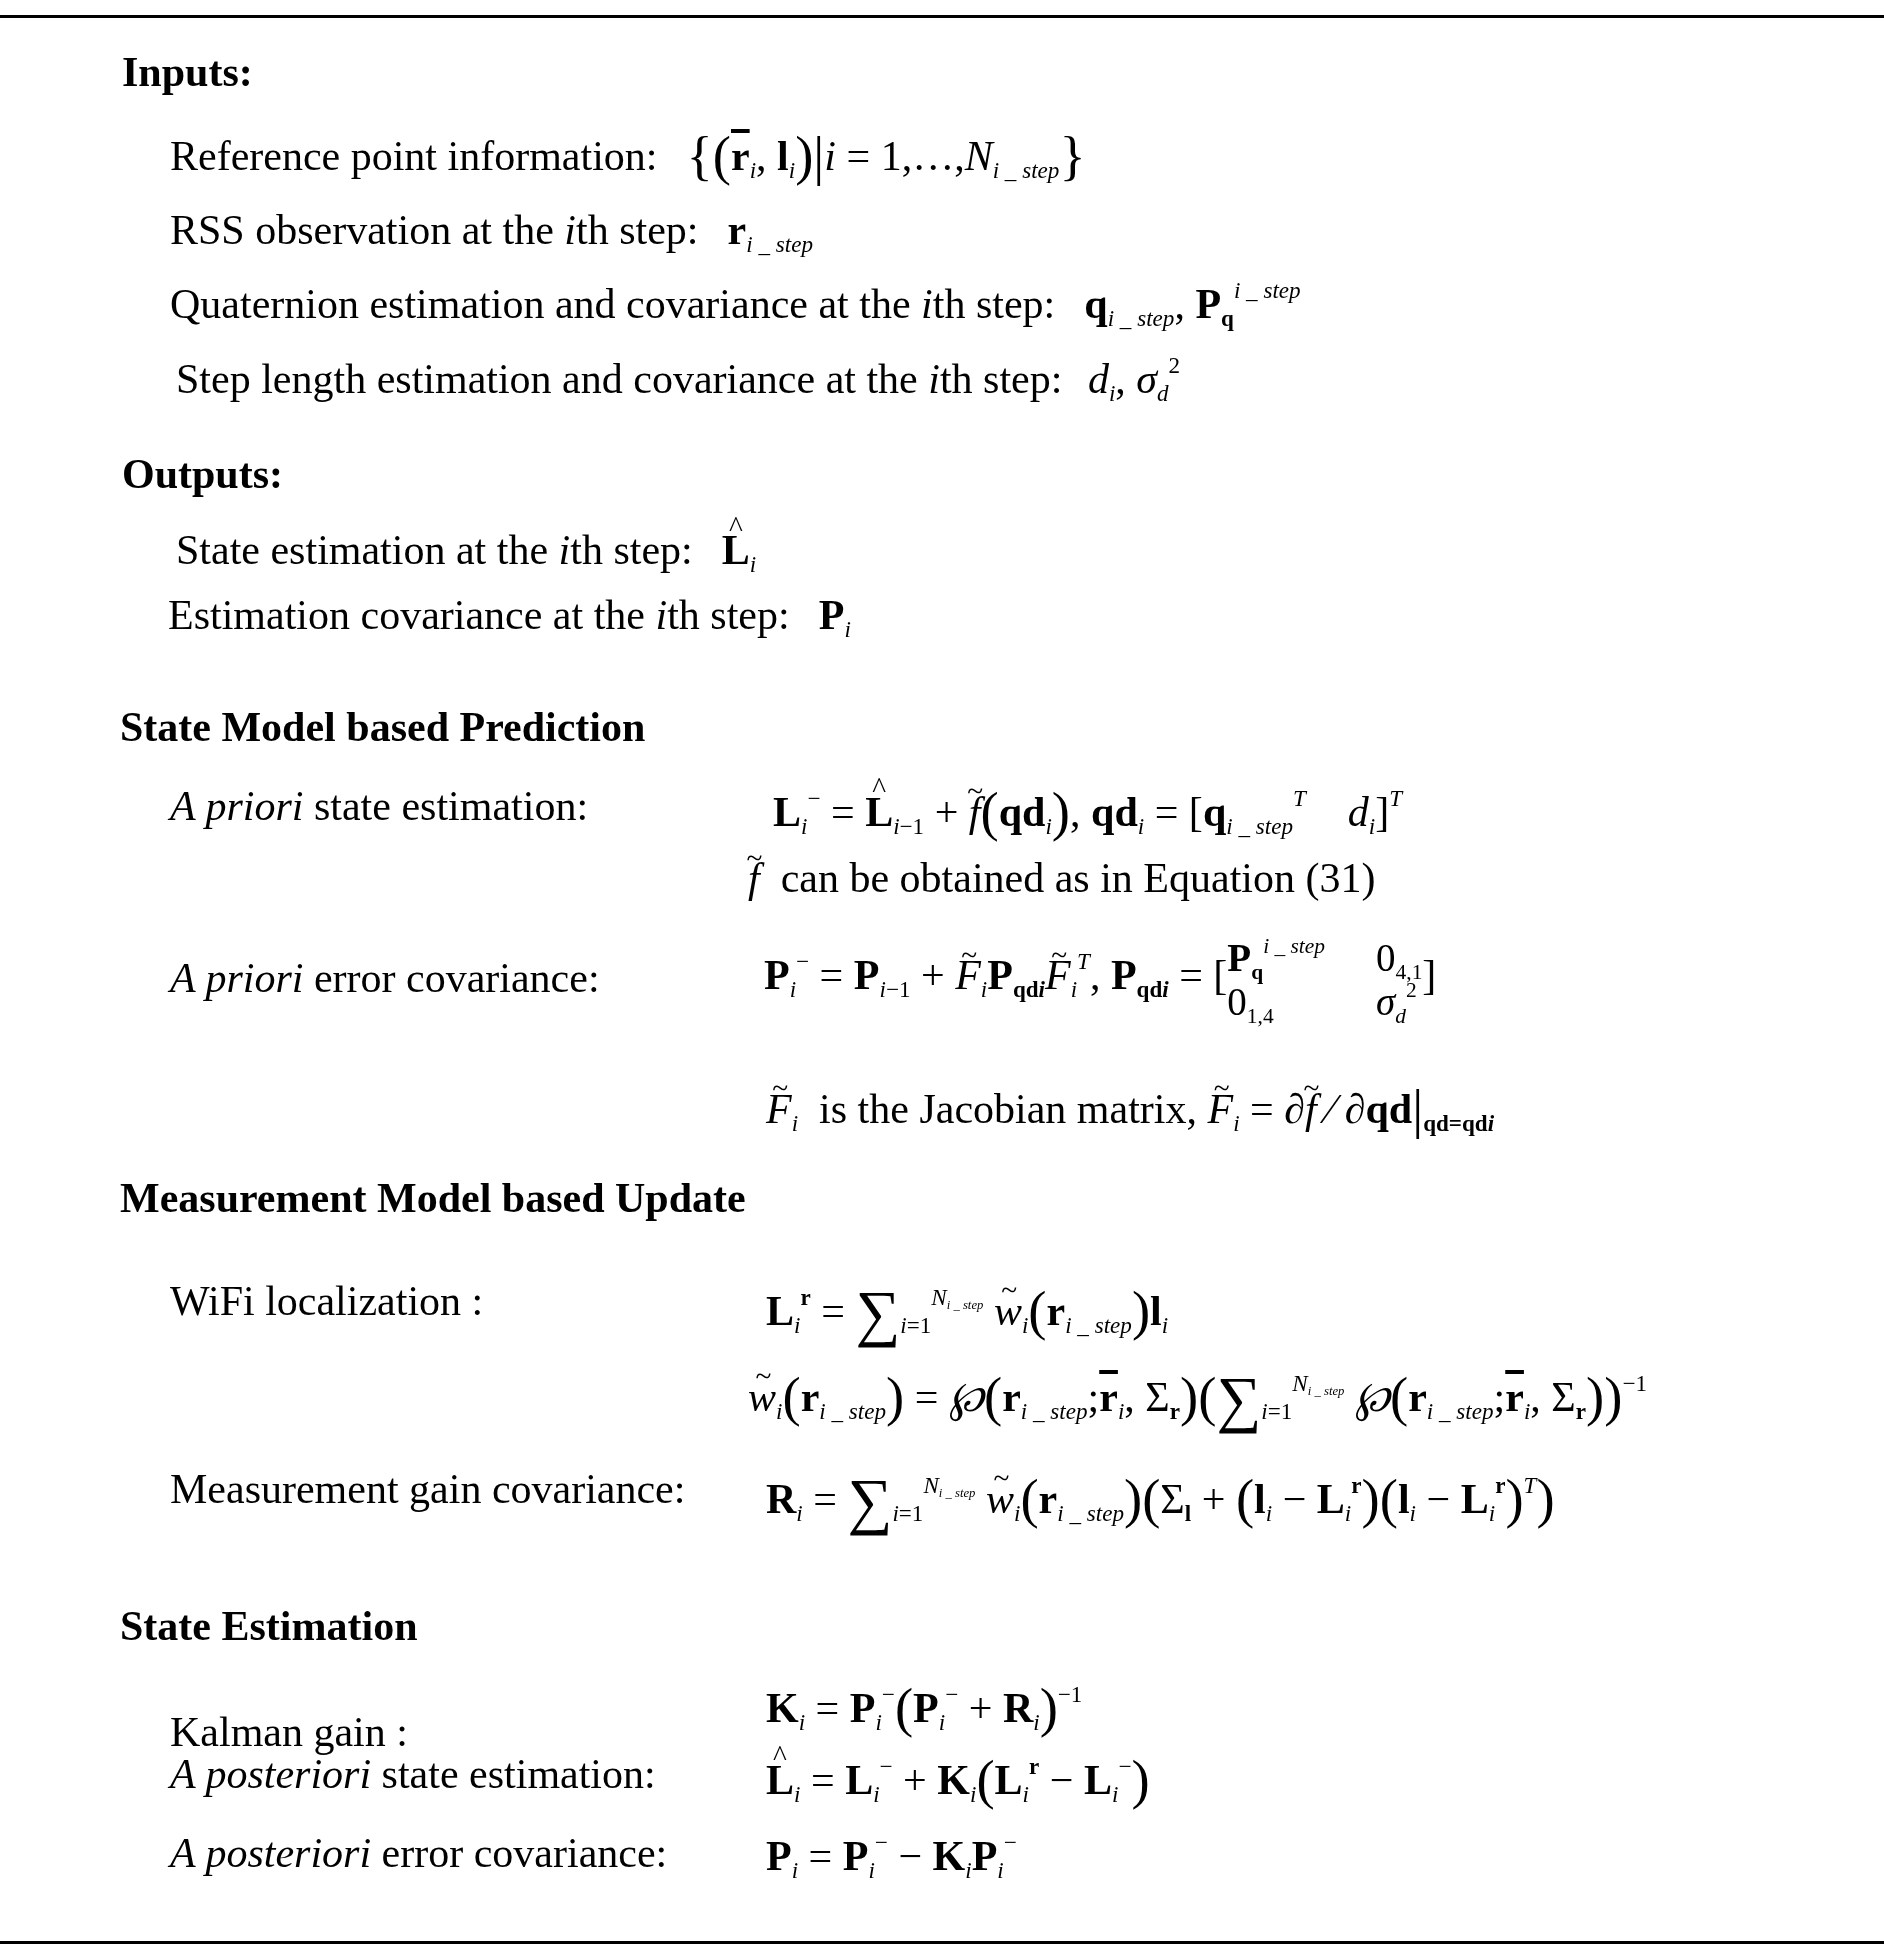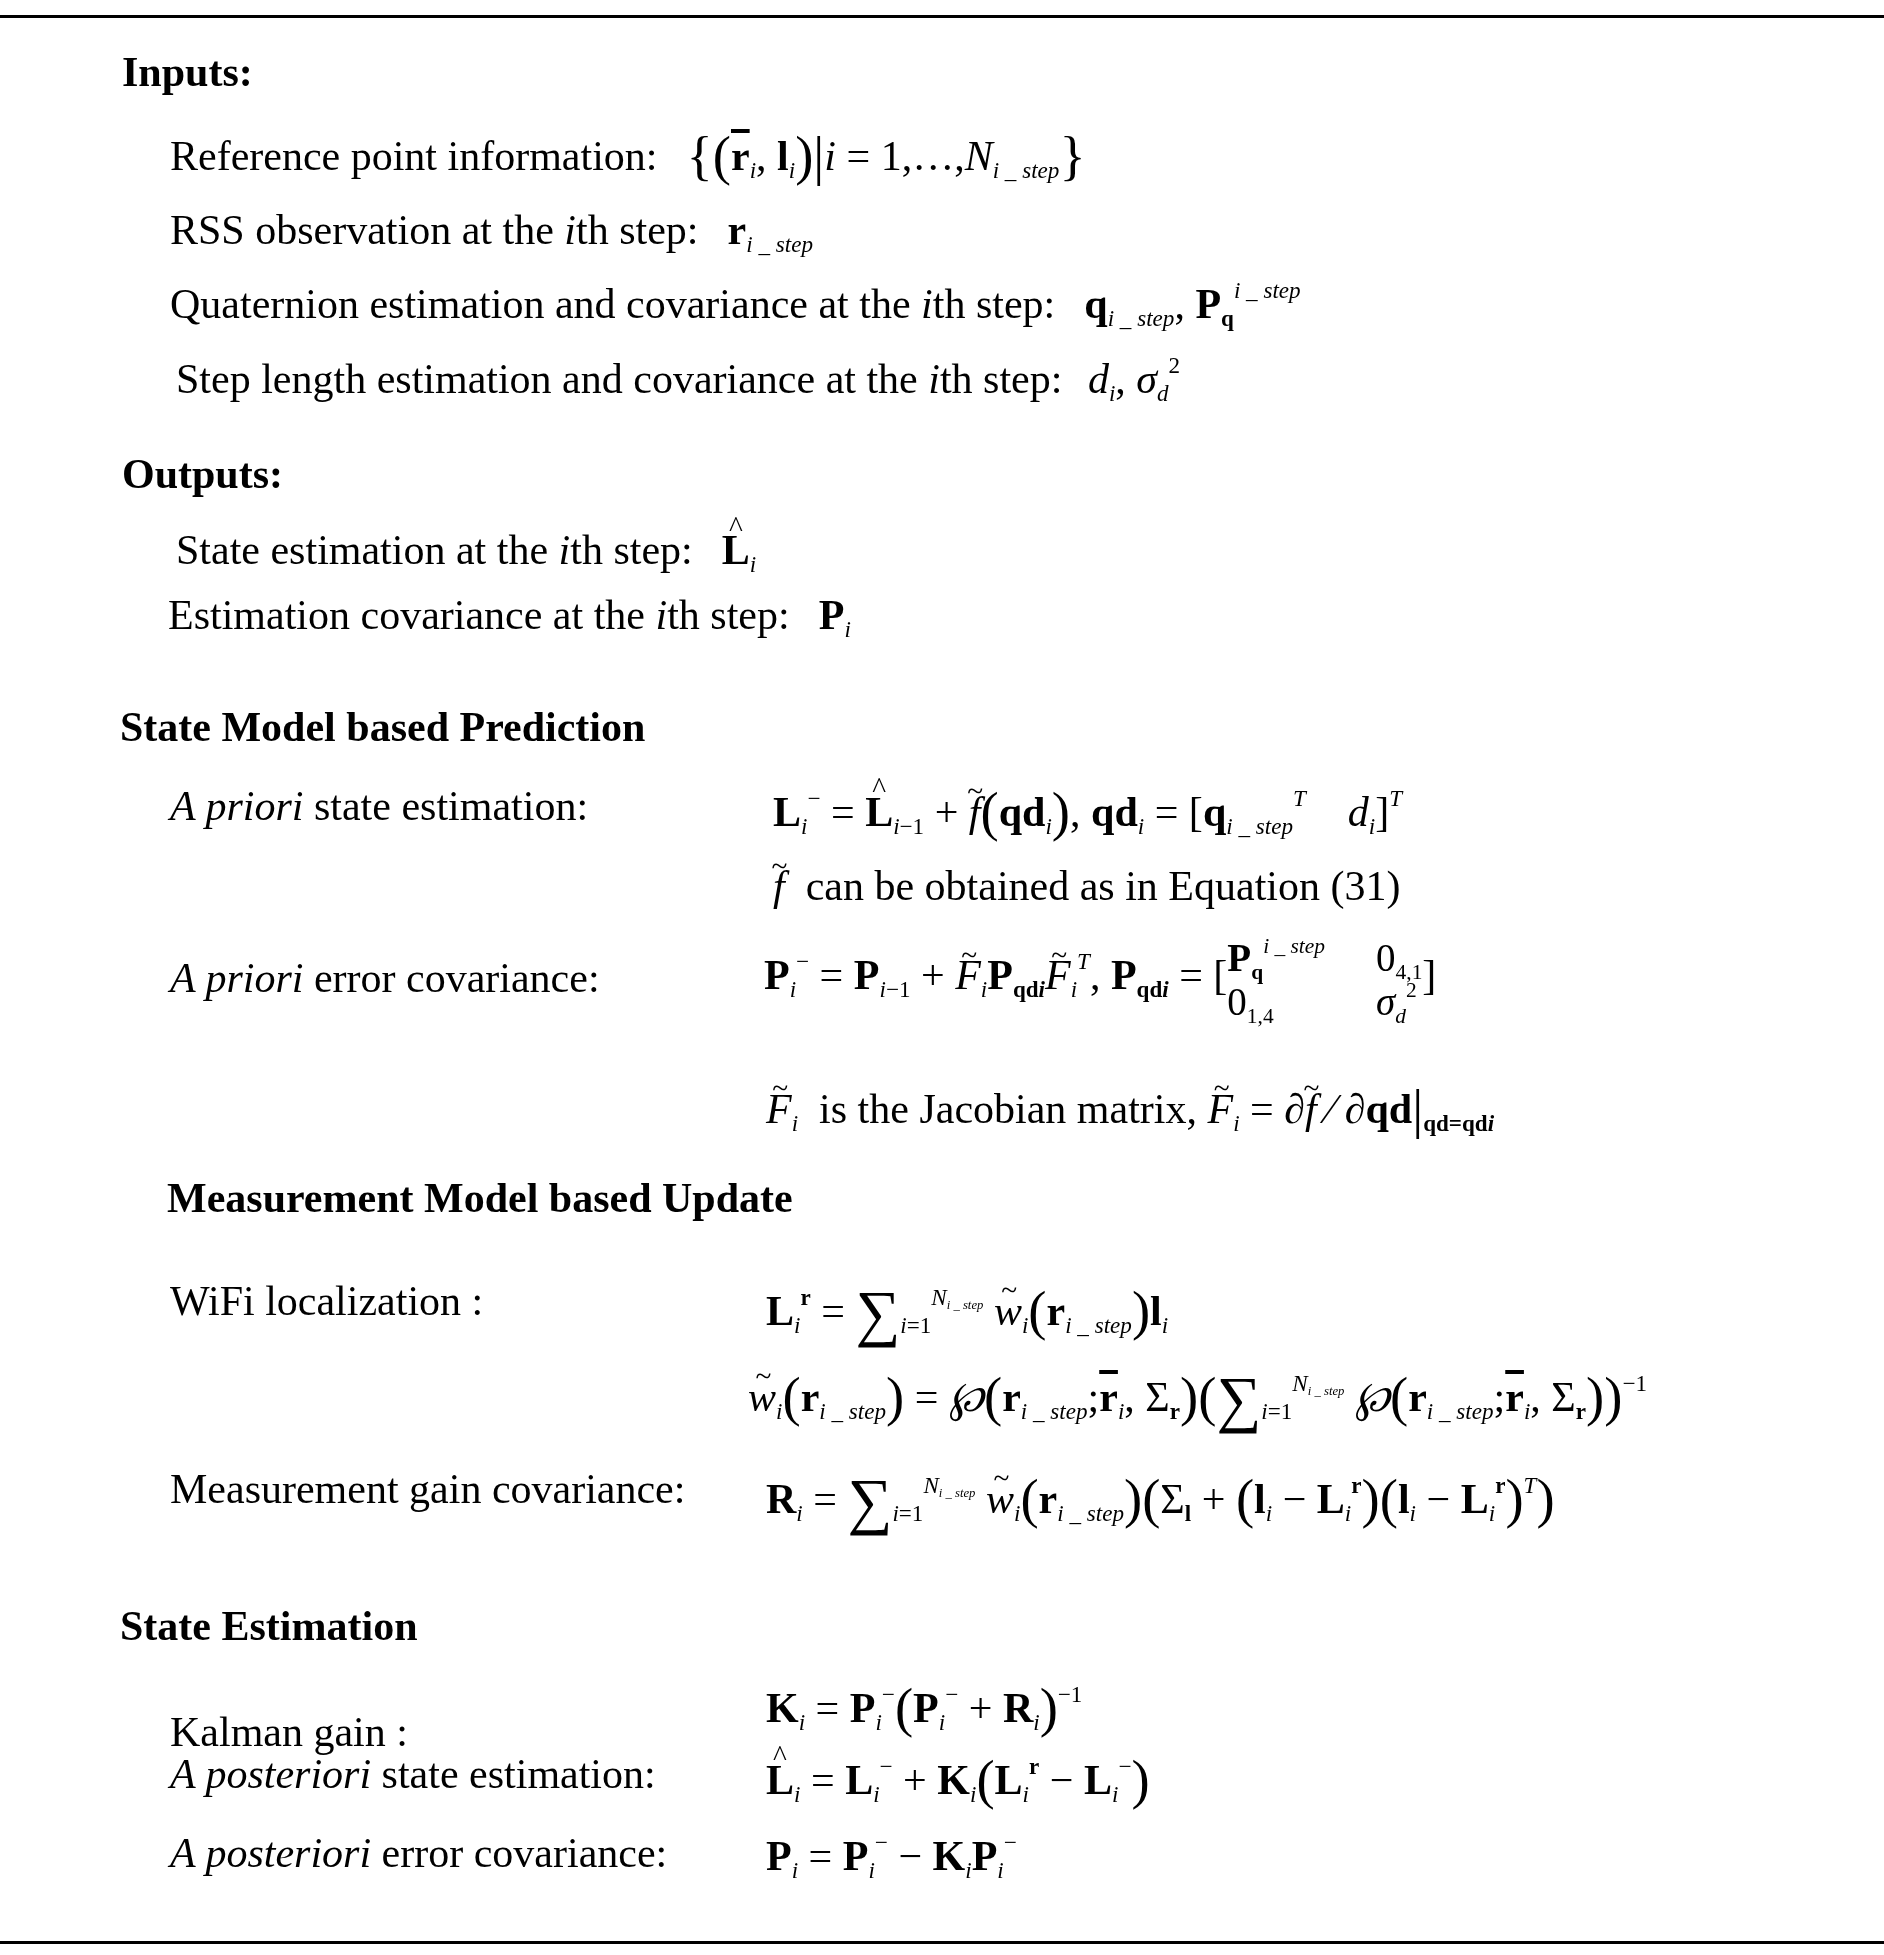--- a/index.html
+++ b/index.html
@@ -62,40 +62,40 @@
 </div>
 
 <div class="t h" style="left:120px; top:706px;">State Model based Prediction</div>
 
 <div class="t" style="left:170px; top:785px;">
   <span class="it">A priori</span><span> state estimation:</span>
 </div>
 <div class="t" style="left:773px; top:785px;">
   <span class="b">L</span><sub class="it">i</sub><sup>−</sup> = <span class="b hat">L</span><sub class="it">i</sub><sub>−1</sub> + <span class="it tilde">f</span><span class="big">(</span><span class="b">qd</span><sub class="it">i</sub><span class="big">)</span>, <span class="b">qd</span><sub class="it">i</sub> = [<span class="b">q</span><sub class="it">i _ step</sub><sup class="it">T</sup>&nbsp;&nbsp;&nbsp;&nbsp;<span class="it">d</span><sub class="it">i</sub>]<sup class="it">T</sup>
 </div>
-<div class="t" style="left:773px; top:857px;margin-top:8px;">
+<div class="t" style="left:748px; top:857px;">
   <span class="it tilde">f</span>&nbsp;&nbsp;<span>can be obtained as in Equation (31)</span>
 </div>
 
 <div class="t" style="left:170px; top:957px;">
   <span class="it">A priori</span><span> error covariance:</span>
 </div>
 <div class="t" style="left:764px; top:938px;">
   <span class="b">P</span><sub class="it">i</sub><sup>−</sup> = <span class="b">P</span><sub class="it">i</sub><sub>−1</sub> + <span class="it tilde">F</span><sub class="it">i</sub><span class="b">P</span><sub class="b">qd<span class="it">i</span></sub><span class="it tilde">F</span><sub class="it">i</sub><sup class="it">T</sup>, <span class="b">P</span><sub class="b">qd<span class="it">i</span></sub> = [<span class="mat">
       <span><span class="b">P</span><sub class="b">q</sub><sup class="it">i _ step</sup></span>
       <span>0<sub>4,1</sub></span>
       <span>0<sub>1,4</sub></span>
       <span><span class="it">σ</span><sub class="it">d</sub><sup>2</sup></span>
     </span>]
 </div>
 <div class="t" style="left:766px; top:1082px;">
   <span class="it tilde">F</span><sub class="it">i</sub>&nbsp;&nbsp;<span>is the Jacobian matrix,</span> <span><span class="it tilde">F</span><sub class="it">i</sub> = ∂<span class="it tilde">f</span> ⁄ ∂<span class="b">qd</span><span class="big">|</span><sub class="b">qd=qd<span class="it">i</span></sub></span>
 </div>
 
-<div class="t h" style="left:120px; top:1177px;margin-left:47px;">Measurement Model based Update</div>
+<div class="t h" style="left:120px; top:1177px;">Measurement Model based Update</div>
 
 <div class="t" style="left:170px; top:1280px;">WiFi localization :</div>
 <div class="t" style="left:766px; top:1282px;">
   <span class="b">L</span><sub class="it">i</sub><sup class="b">r</sup> = <span class="sigma">∑</span><sub class="it">i</sub><sub>=1</sub><sup class="it">N<sub>i _ step</sub></sup> <span class="it tilde">w</span><sub class="it">i</sub><span class="big">(</span><span class="b">r</span><sub class="it">i _ step</sub><span class="big">)</span><span class="b">l</span><sub class="it">i</sub>
 </div>
 <div class="t" style="left:748px; top:1368px;">
   <span class="it tilde">w</span><sub class="it">i</sub><span class="big">(</span><span class="b">r</span><sub class="it">i _ step</sub><span class="big">)</span> = <span class="it">℘</span><span class="big">(</span><span class="b">r</span><sub class="it">i _ step</sub>;<span class="b bar">r</span><sub class="it">i</sub>, Σ<sub class="b">r</sub><span class="big">)</span><span class="big">(</span><span class="sigma">∑</span><sub class="it">i</sub><sub>=1</sub><sup class="it">N<sub>i _ step</sub></sup> <span class="it">℘</span><span class="big">(</span><span class="b">r</span><sub class="it">i _ step</sub>;<span class="b bar">r</span><sub class="it">i</sub>, Σ<sub class="b">r</sub><span class="big">)</span><span class="big">)</span><sup>−1</sup>
 </div>
 
 <div class="t" style="left:170px; top:1468px;">Measurement gain covariance:</div>

